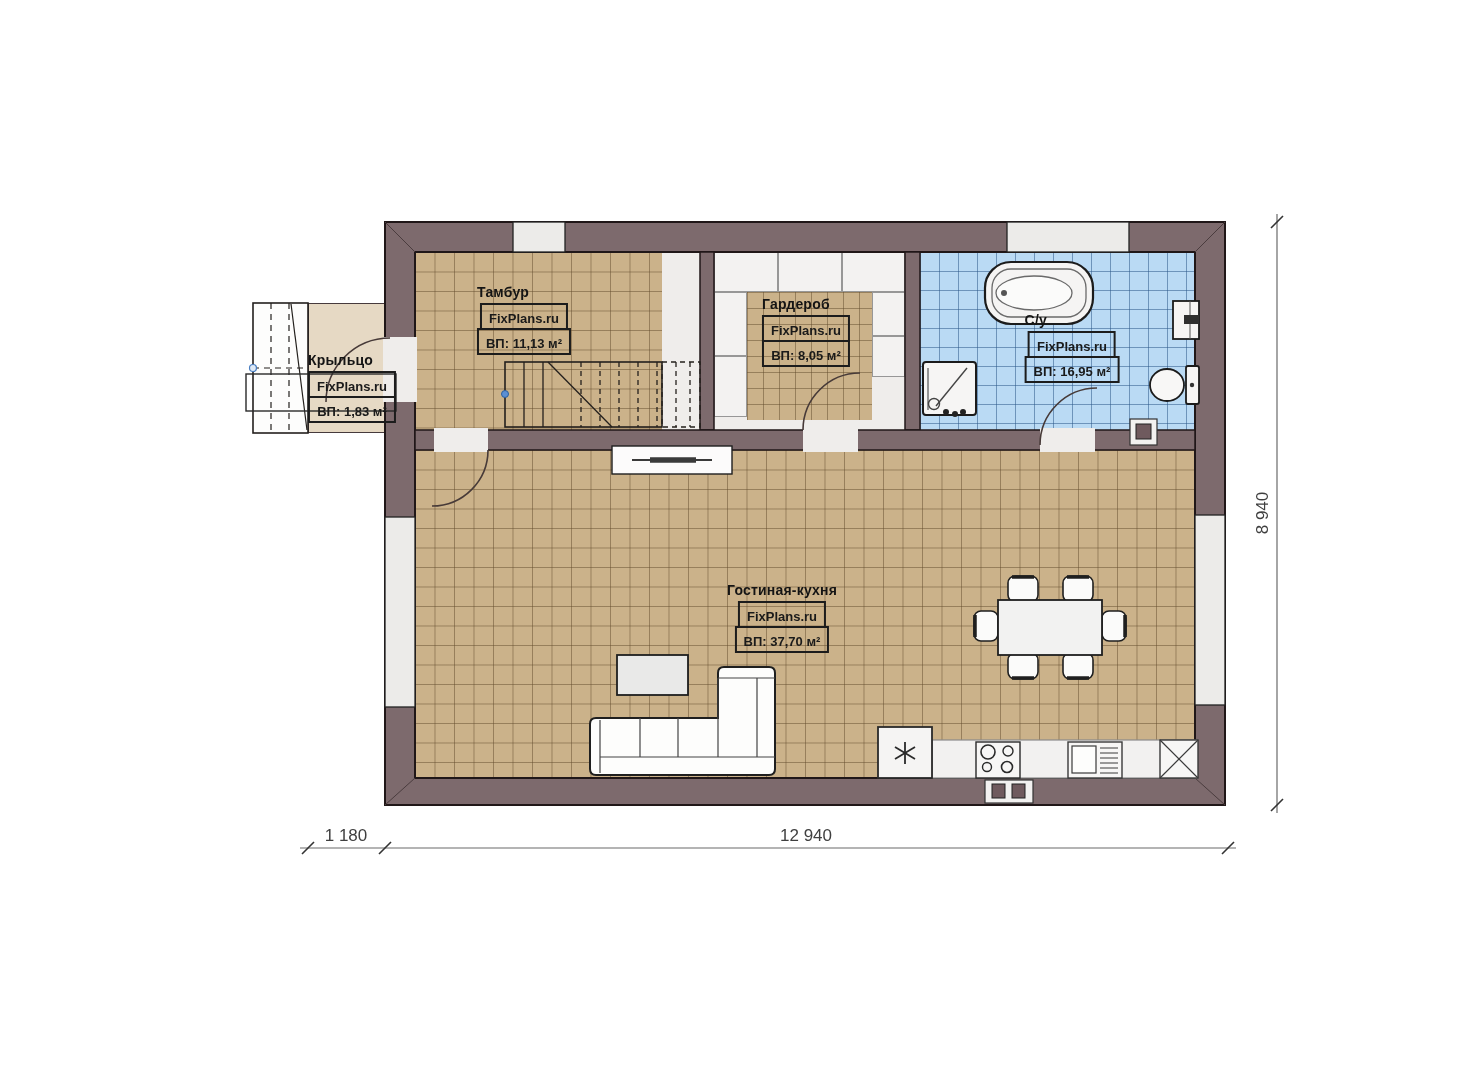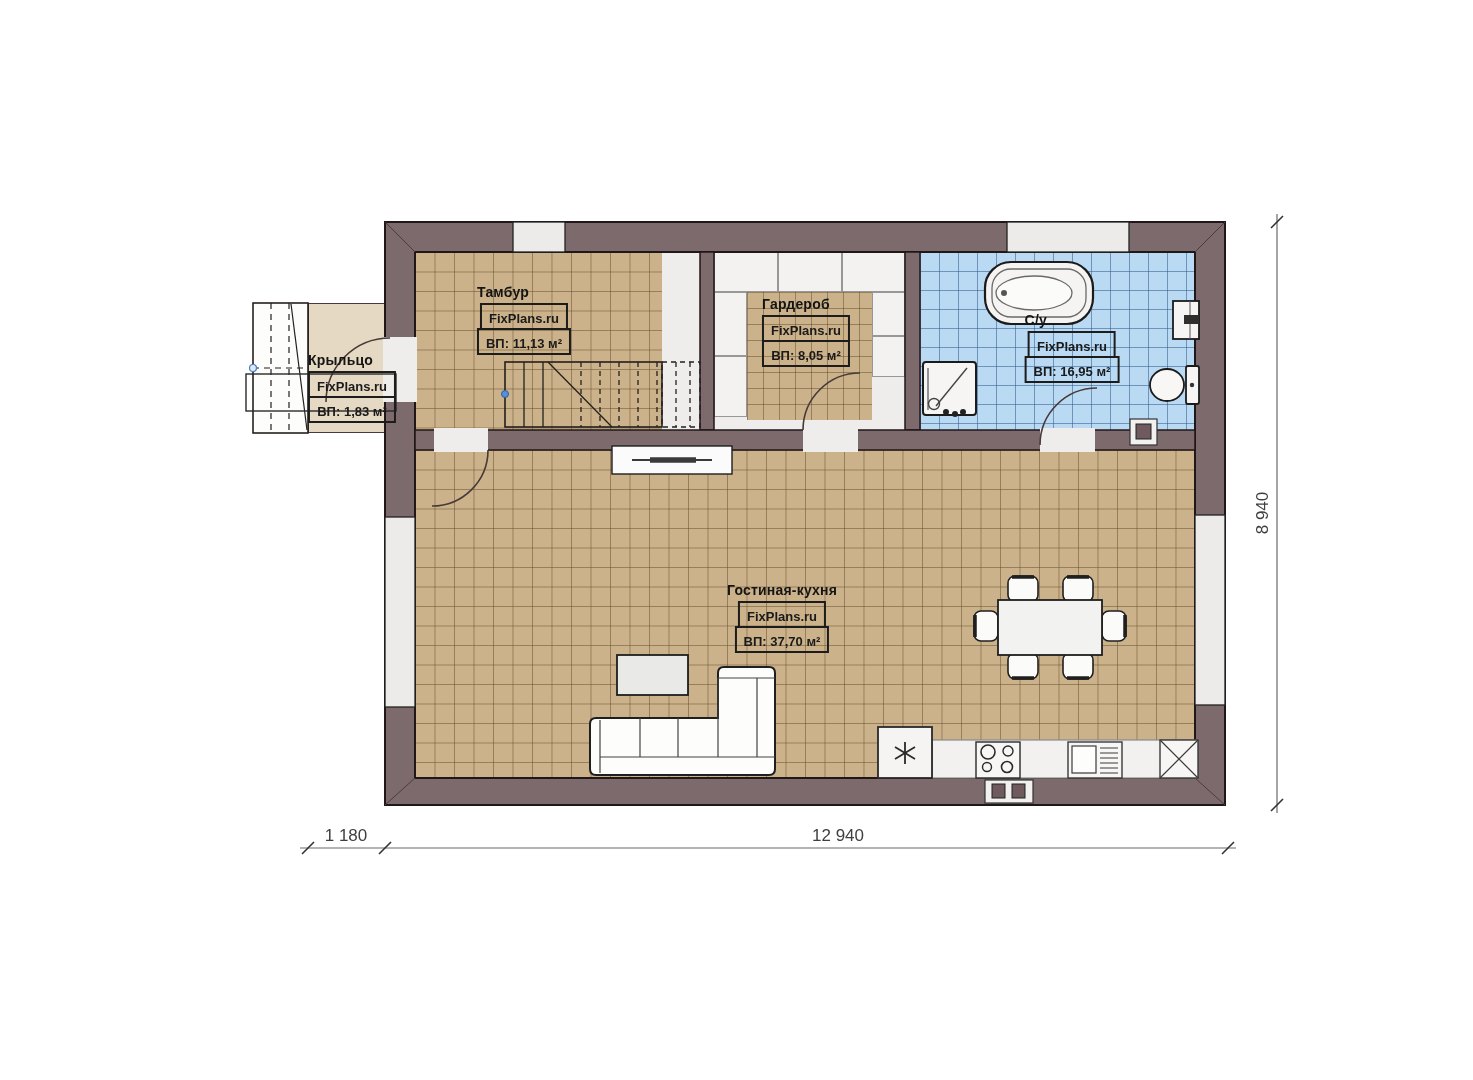--- a/index.html
+++ b/index.html
@@ -270,16 +270,16 @@
     <div class="lbl-box">ВП: 1,83 м²</div>
   </div>
 
   <div class="room-label" style="left:782px;top:582px">
     <div class="nm">Гостиная-кухня</div>
     <div class="lbl-box first">FixPlans.ru</div>
     <div class="lbl-box">ВП: 37,70 м²</div>
   </div>
 
   <div class="dim dim-bottom" style="left:346px;top:826px">1 180</div>
-  <div class="dim dim-bottom" style="left:838px;top:826px">12 940</div>
+  <div class="dim dim-bottom" style="left:806px;top:826px">12 940</div>
   <div class="dim dim-right" style="left:1263px;top:513px">8 940</div>
 
 </div>
 
 </body></html>

